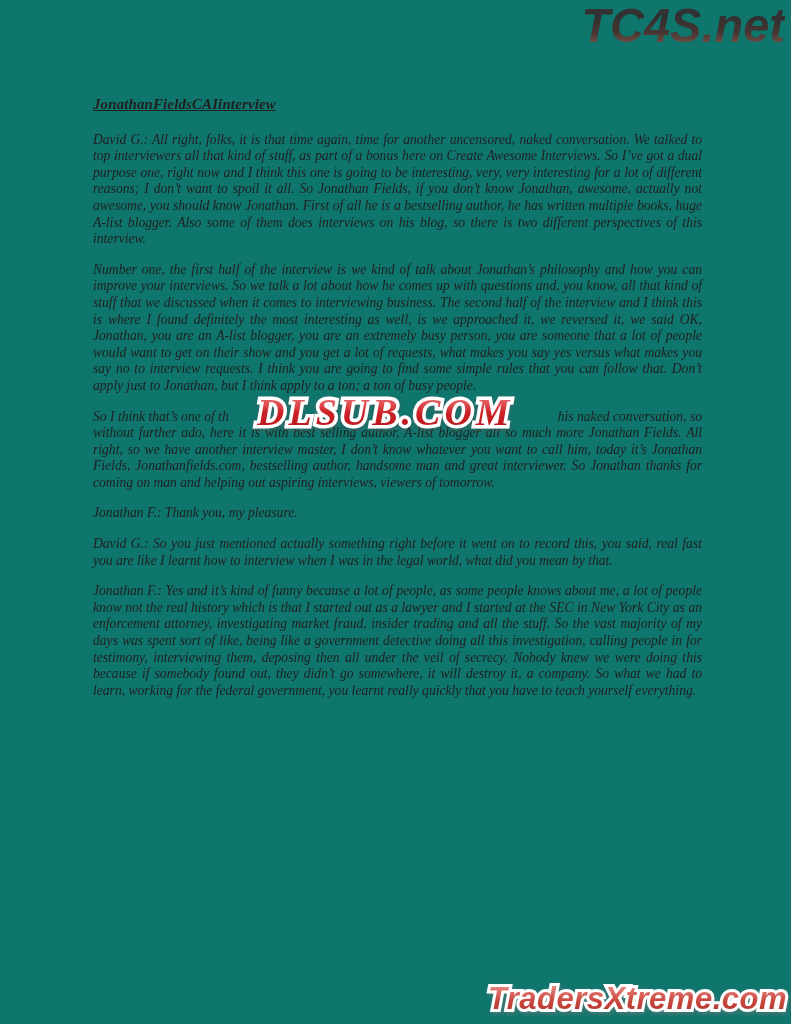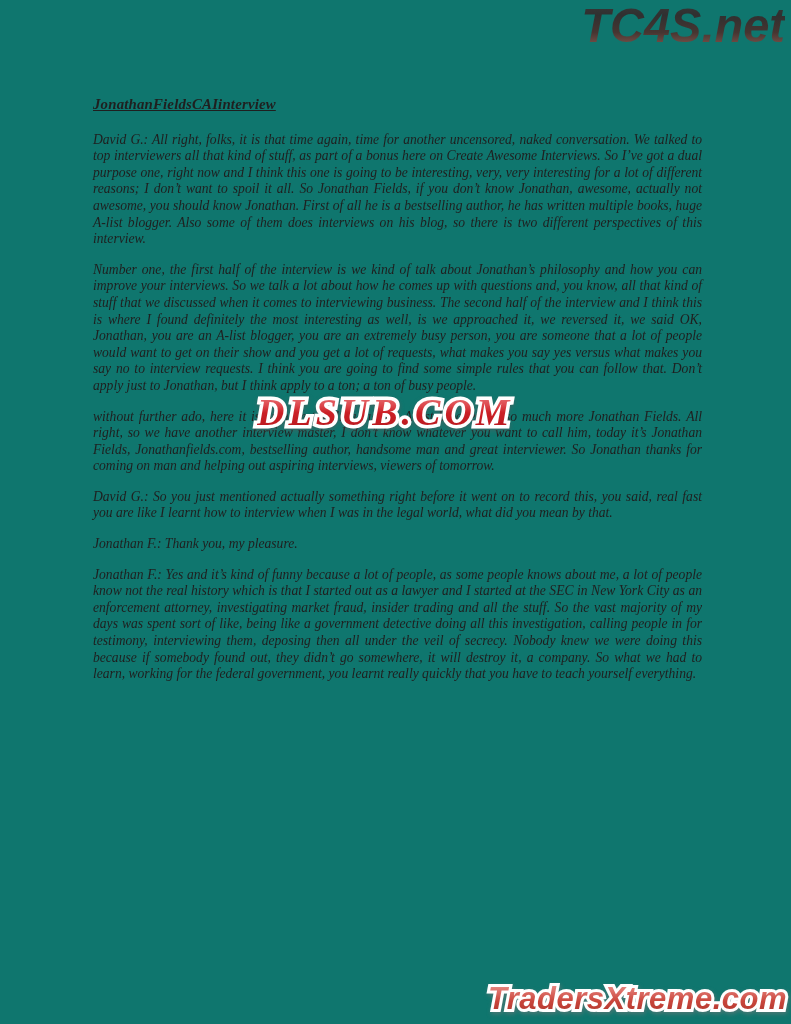--- a/index.html
+++ b/index.html
@@ -143,30 +143,34 @@
   <div class="content">
 
     <h1 class="title">JonathanFieldsCAIinterview</h1>
 
 
     <p class="para">David G.: All right, folks, it is that time again, time for another uncensored, naked conversation. We talked to top interviewers all that kind of stuff, as part of a bonus here on Create Awesome Interviews. So I’ve got a dual purpose one, right now and I think this one is going to be interesting, very, very interesting for a lot of different reasons; I don’t want to spoil it all. So Jonathan Fields, if you don’t know Jonathan, awesome, actually not awesome, you should know Jonathan. First of all he is a bestselling author, he has written multiple books, huge A-list blogger. Also some of them does interviews on his blog, so there is two different perspectives of this interview.</p>
 
     <p class="para">Number one, the first half of the interview is we kind of talk about Jonathan’s philosophy and how you can improve your interviews. So we talk a lot about how he comes up with questions and, you know, all that kind of stuff that we discussed when it comes to interviewing business. The second half of the interview and I think this is where I found definitely the most interesting as well, is we approached it, we reversed it, we said OK, Jonathan, you are an A-list blogger, you are an extremely busy person, you are someone that a lot of people would want to get on their show and you get a lot of requests, what makes you say yes versus what makes you say no to interview requests. I think you are going to find some simple rules that you can follow that. Don’t apply just to Jonathan, but I think apply to a ton; a ton of busy people.</p>
 
     <div class="para-wm">
+      <div class="p3-line1">
+        <span>So I think that’s one of th</span>
+        <span>his naked conversation, so</span>
+      </div>
       <div class="p3-rest">without further ado, here it is with best selling author, A-list blogger all so much more Jonathan Fields. All right, so we have another interview master, I don’t know whatever you want to call him, today it’s Jonathan Fields, Jonathanfields.com, bestselling author, handsome man and great interviewer. So Jonathan thanks for coming on man and helping out aspiring interviews, viewers of tomorrow.</div>
       <div class="watermark">
         <span class="wm-outline">DLSUB.COM</span>
         <span class="wm-fill">DLSUB.COM</span>
       </div>
     </div>
 
+    <p class="para">Jonathan F.: Thank you, my pleasure.</p>
+
     <p class="para">David G.: So you just mentioned actually something right before it went on to record this, you said, real fast you are like I learnt how to interview when I was in the legal world, what did you mean by that.</p>
-
-    <p class="para">Jonathan F.: Thank you, my pleasure.</p>
 
     <p class="para">Jonathan F.: Yes and it’s kind of funny because a lot of people, as some people knows about me, a lot of people know not the real history which is that I started out as a lawyer and I started at the SEC in New York City as an enforcement attorney, investigating market fraud, insider trading and all the stuff. So the vast majority of my days was spent sort of like, being like a government detective doing all this investigation, calling people in for testimony, interviewing them, deposing then all under the veil of secrecy. Nobody knew we were doing this because if somebody found out, they didn’t go somewhere, it will destroy it, a company. So what we had to learn, working for the federal government, you learnt really quickly that you have to teach yourself everything.</p>
 
   </div>
 
   <div class="tx-logo">
     <span class="tx-outline">TradersXtreme.com</span>
     <span class="tx-fill">TradersXtreme.com</span>
   </div>
 

